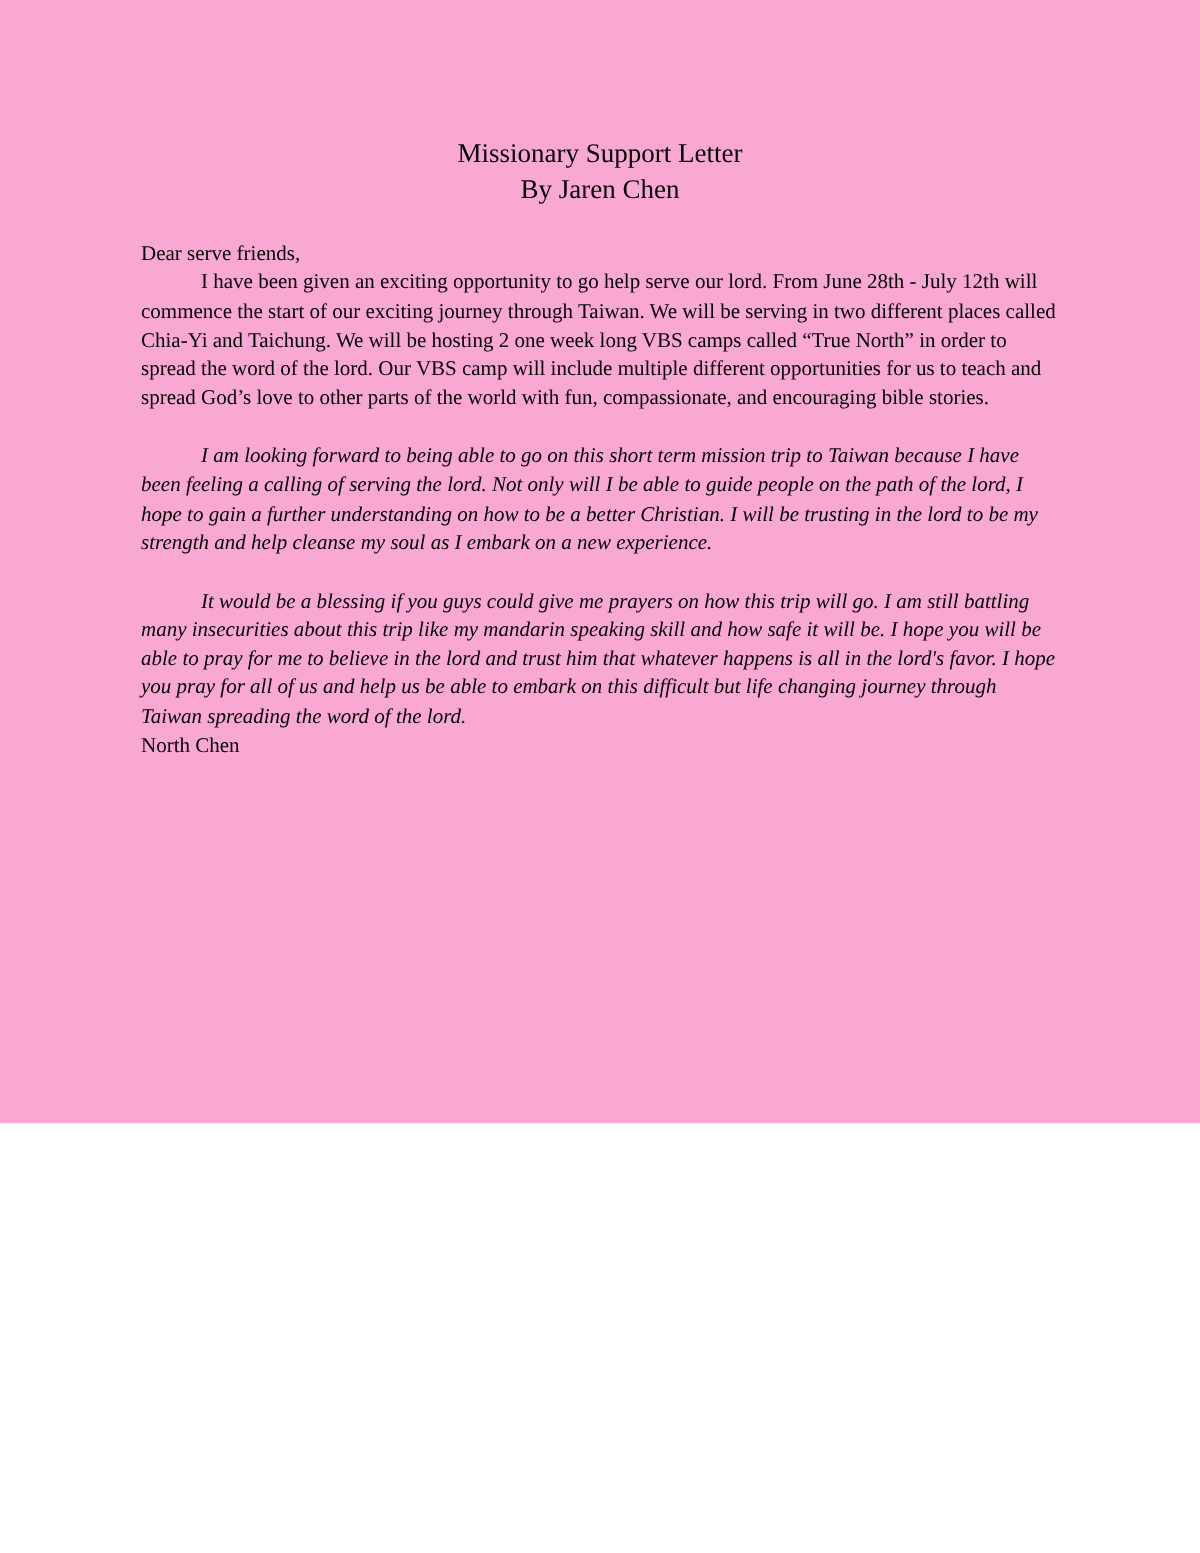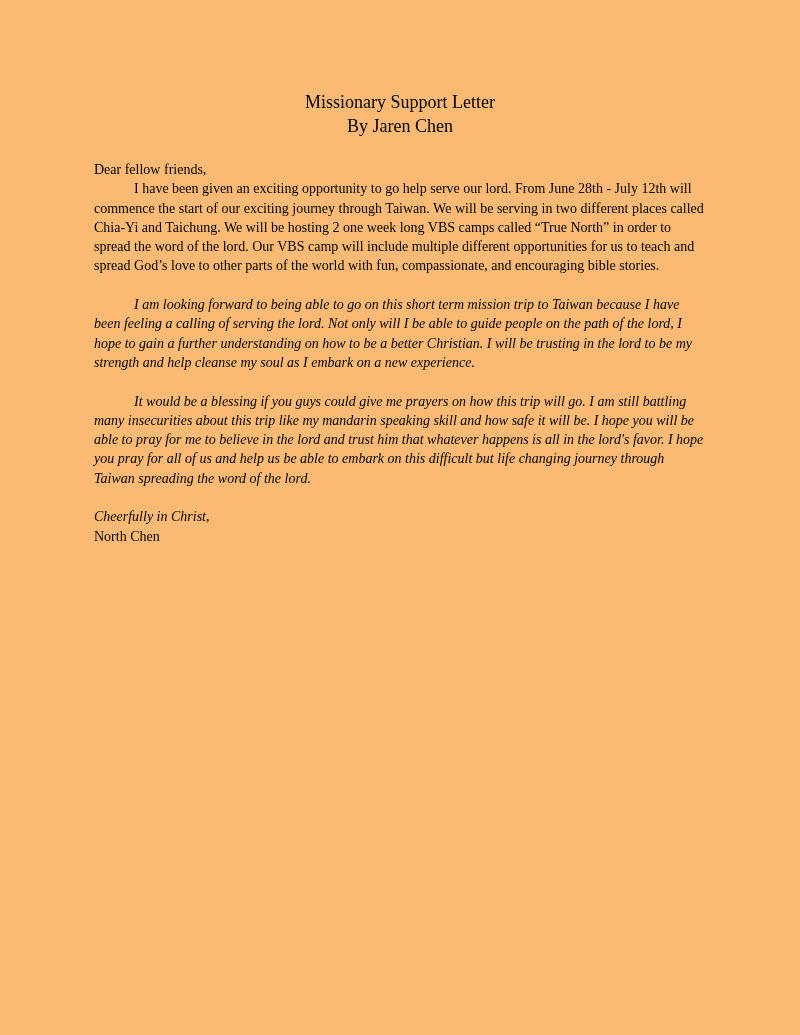--- a/index.html
+++ b/index.html
@@ -3,22 +3,22 @@
 <meta charset="utf-8">
 <style>
   html, body {
     margin: 0;
     padding: 0;
     background: #ffffff;
   }
   .page {
     position: relative;
     width: 800px;
-    height: 1035px;
-    background: #fdba74;
+    height: 749px;
+    background: #f9a8d4;
     color: #000000;
     font-family: "Liberation Serif", "DejaVu Serif", serif;
     box-sizing: border-box;
     padding: 90px 94px 0 94px;
     overflow: hidden;
   }
   .title-block {
     text-align: center;
     font-size: 18px;
     line-height: 24px;
@@ -44,20 +44,19 @@
 </head>
 <body>
 
 <div class="page">
   <header class="title-block">
     <div>Missionary Support Letter</div>
     <div>By Jaren Chen</div>
   </header>
 
   <div class="body-text">
-    <p>Dear fellow friends,</p>
+    <p>Dear serve friends,</p>
     <p class="para">I have been given an exciting opportunity to go help serve our lord. From June 28th - July 12th will commence the start of our exciting journey through Taiwan. We will be serving in two different places called Chia-Yi and Taichung. We will be hosting 2 one week long VBS camps called “True North” in order to spread the word of the lord. Our VBS camp will include multiple different opportunities for us to teach and spread God’s love to other parts of the world with fun, compassionate, and encouraging bible stories.</p>
     <p class="para gap-above">I am looking forward to being able to go on this short term mission trip to Taiwan because I have been feeling a calling of serving the lord. Not only will I be able to guide people on the path of the lord, I hope to gain a further understanding on how to be a better Christian. I will be trusting in the lord to be my strength and help cleanse my soul as I embark on a new experience.</p>
     <p class="para gap-above">It would be a blessing if you guys could give me prayers on how this trip will go. I am still battling many insecurities about this trip like my mandarin speaking skill and how safe it will be. I hope you will be able to pray for me to believe in the lord and trust him that whatever happens is all in the lord's favor. I hope you pray for all of us and help us be able to embark on this difficult but life changing journey through Taiwan spreading the word of the lord.</p>
-    <p class="gap-above">Cheerfully in Christ,</p>
     <p>North Chen</p>
   </div>
 </div>
 
 </body></html>

